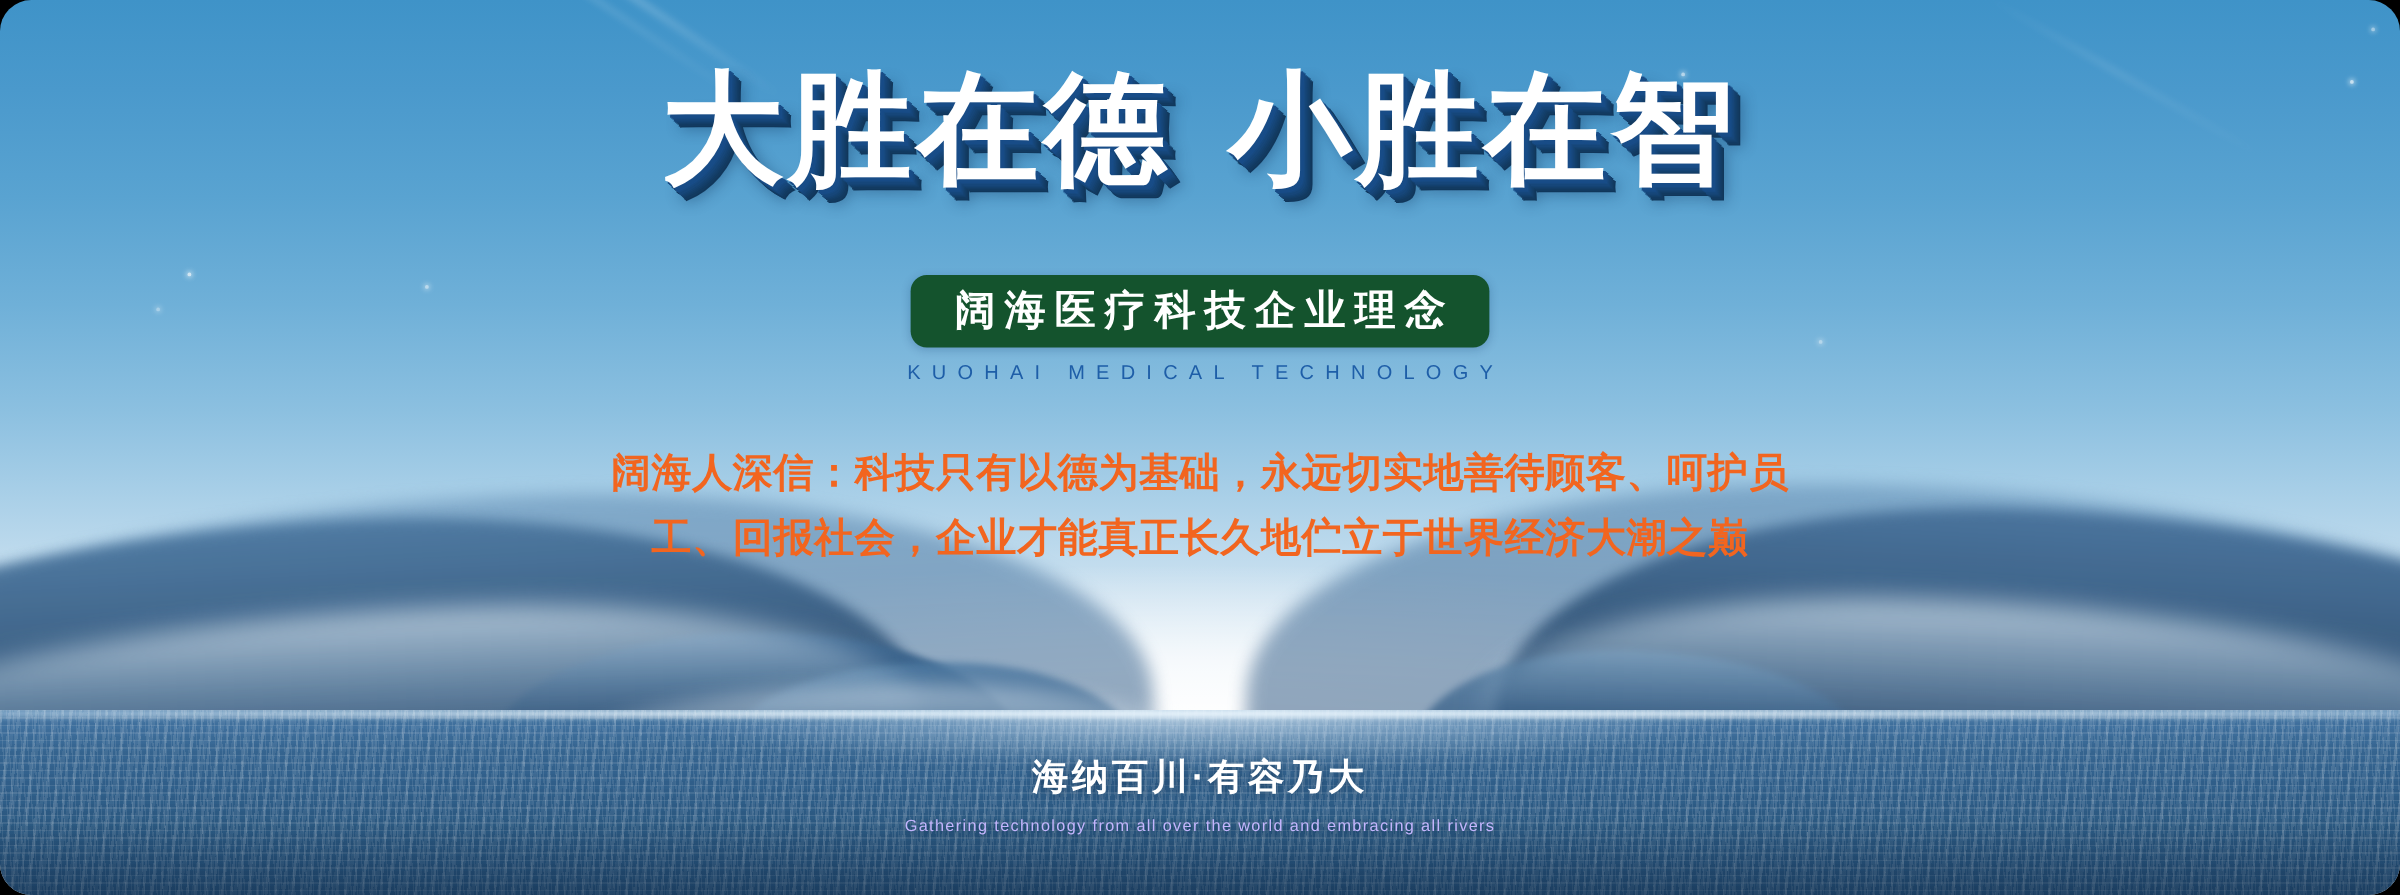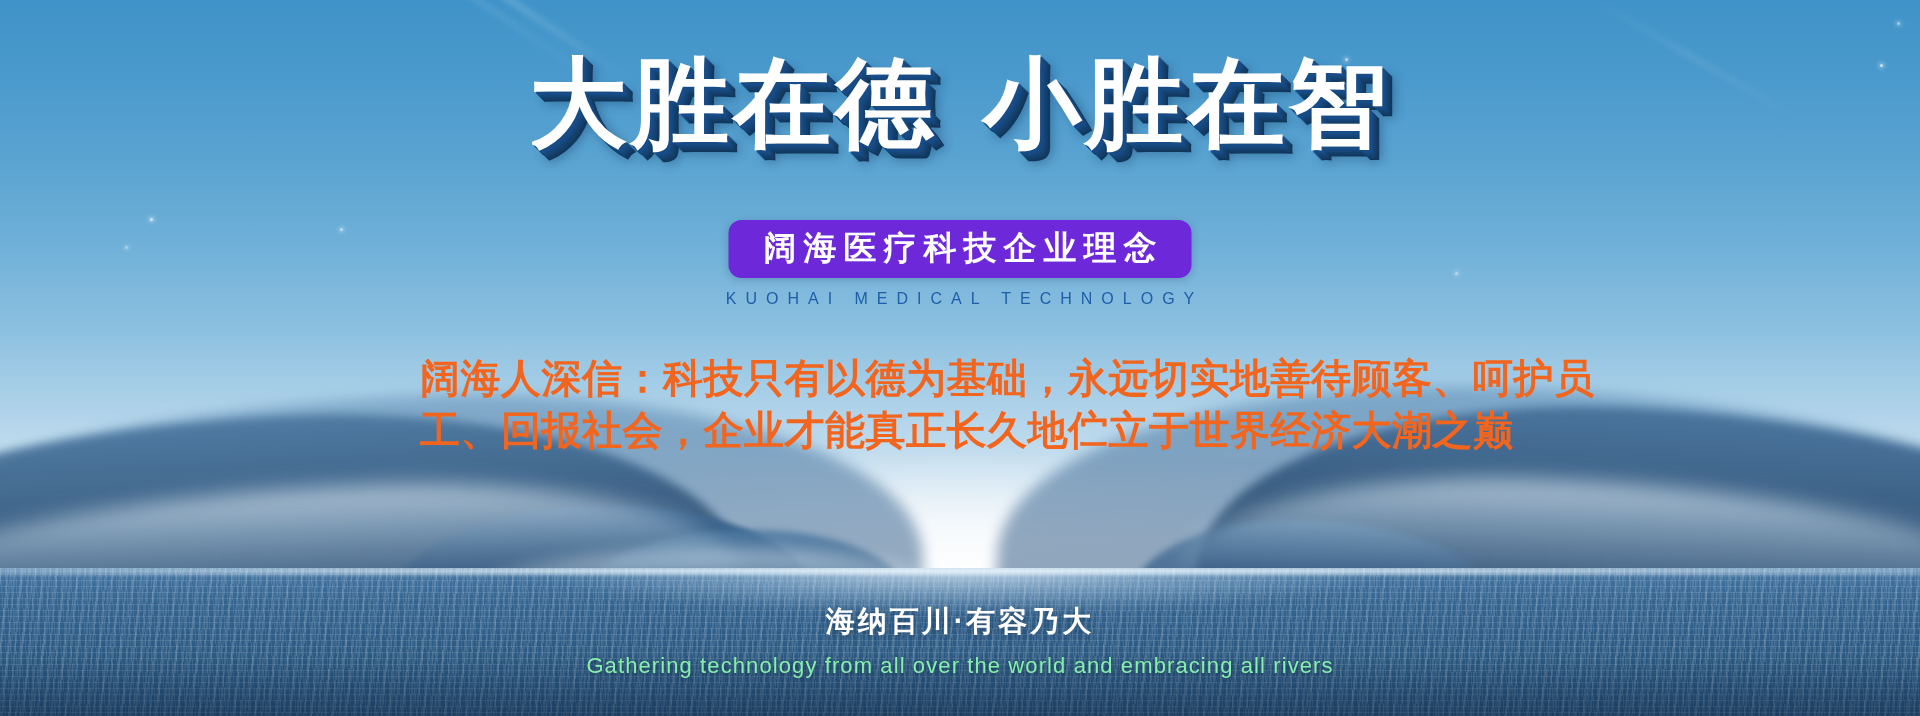--- a/index.html
+++ b/index.html
@@ -7,20 +7,21 @@
     padding: 0;
     background: #000;
   }
   #banner {
     position: relative;
     width: 1920px;
     height: 716px;
     overflow: hidden;
     font-family: "Liberation Sans", "DejaVu Sans", sans-serif;
     user-select: none;
+    border-radius: 25px;
   }
 
   
   .sky {
     position: absolute;
     inset: 0;
     background:
       linear-gradient(to bottom,
         #3f93c8 0%,
         #4a99cc 10%,
@@ -280,21 +281,21 @@
       10px 10px 0 #11375b,
       11px 11px 12px rgba(10,45,85,.45);
   }
   .main-title .gap { display: inline-block; width: 46px; }
 
   .badge {
     position: absolute;
     left: 50%;
     top: 220px;
     transform: translateX(-50%);
-    background: #6d28d9;
+    background: #14532d;
     color: #ffffff;
     border-radius: 13px;
     padding: 10px 28px 12px 28px;
     font-size: 33px;
     font-weight: 700;
     letter-spacing: 7px;
     text-indent: 7px;
     line-height: 1.1;
     white-space: nowrap;
     box-shadow: 0 2px 8px rgba(10,40,90,.22);
@@ -313,21 +314,21 @@
     white-space: nowrap;
   }
 
   .slogan {
     position: absolute;
     left: 50%;
     top: 352px;
     transform: translateX(-50%);
     width: 1080px;
     color: #f2651f;
-    font-size: 40px;
+    font-size: 32px;
     font-weight: 700;
     line-height: 52px;
     letter-spacing: 0.5px;
   }
   .slogan div { white-space: nowrap; }
 
   .footer-cn {
     position: absolute;
     left: 0; right: 0;
     top: 602px;
@@ -335,23 +336,23 @@
     font-weight: 700;
     color: #ffffff;
     letter-spacing: 3px;
     white-space: nowrap;
     text-shadow: 0 2px 8px rgba(12,40,70,.55);
   }
   .footer-en {
     position: absolute;
     left: 0; right: 0;
     top: 653px;
-    font-size: 22px;
+    font-size: 13px;
     font-weight: 400;
-    color: #86efac;
+    color: #c4b5fd;
     letter-spacing: 1.1px;
     white-space: nowrap;
     text-shadow: 0 1px 5px rgba(12,40,70,.7);
   }
 </style>
 </head>
 <body>
 
 <div id="banner">
 

